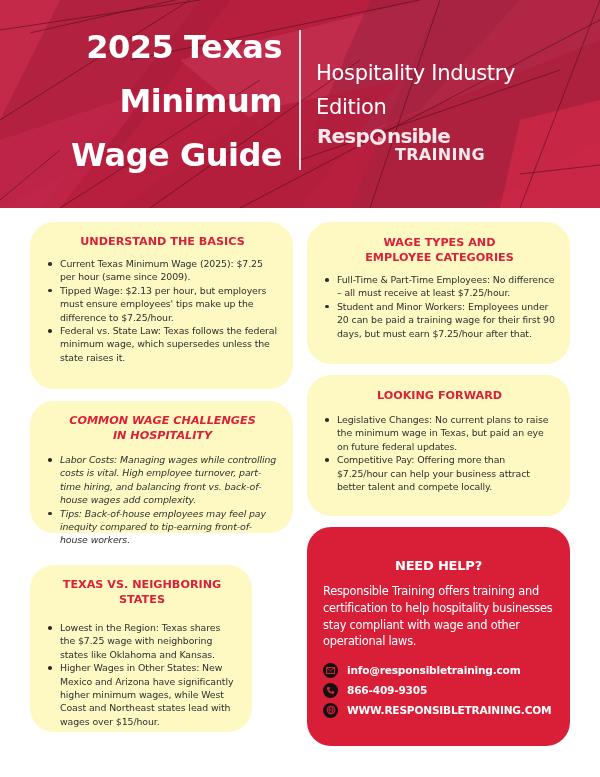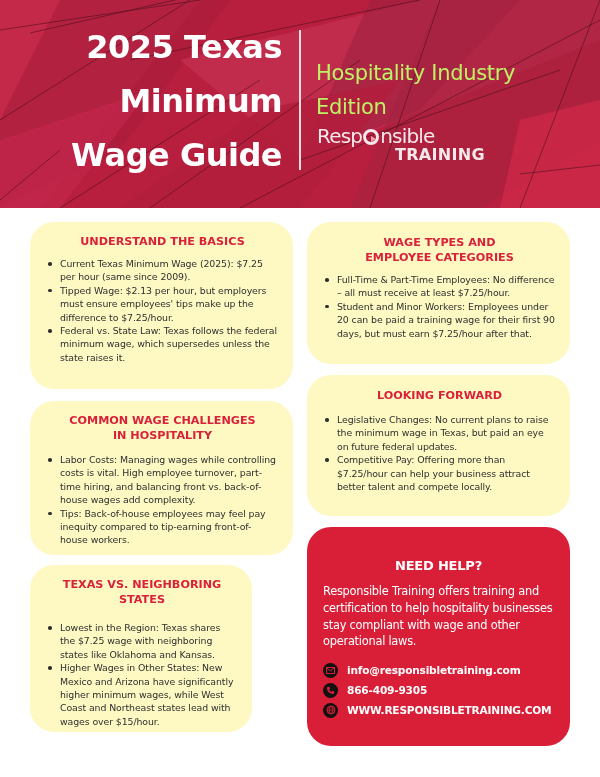--- a/index.html
+++ b/index.html
@@ -18,28 +18,28 @@
     font-family: "DejaVu Sans", sans-serif; font-weight: bold;
     font-size: 32px; line-height: 54px; letter-spacing: -0.5px;
   }
   .title div { white-space: nowrap; }
   .divider {
     position: absolute; left: 299px; top: 30px; width: 2px; height: 140px;
     background: #f3dde2;
   }
   .subtitle {
     position: absolute; left: 316px; top: 56px; width: 270px;
-    color: #bef264; font-family: "DejaVu Sans", sans-serif;
+    color: #ffffff; font-family: "DejaVu Sans", sans-serif;
     font-size: 21px; line-height: 34px; font-weight: normal; letter-spacing: -0.3px;
   }
   .logo {
     position: absolute; left: 317px; top: 124px; color: #ffffff;
   }
   .logo .word {
-    font-family: "DejaVu Sans", sans-serif; font-weight: normal; font-size: 20px;
+    font-family: "DejaVu Sans", sans-serif; font-weight: bold; font-size: 20px;
     letter-spacing: -0.8px; line-height: 24px; color: #f6e8eb;
   }
   .logo .o-ring {
     display: inline-block; width: 16px; height: 16px; border: 3px solid #f6e8eb;
     border-radius: 50%; vertical-align: -2px; margin: 0 1px; position: relative;
   }
   .logo .o-ring::after {
     content: ""; position: absolute; left: 5px; top: 4px; width: 0; height: 0;
     border-left: 5px solid #f6a0ae; border-top: 3px solid transparent; border-bottom: 3px solid transparent;
   }
@@ -63,21 +63,21 @@
     position: relative; padding-left: 14px;
     font-size: 9.4px; line-height: 13.4px; color: #2f2f2f; letter-spacing: -0.1px;
   }
   .card li::before {
     content: ""; position: absolute; left: 2px; top: 5px; width: 3.5px; height: 3.5px;
     background: #2f2f2f; border-radius: 50%;
   }
 
   #card-basics   { left: 30px;  top: 222px; width: 263px; height: 167px; }
   #card-wagetypes{ left: 307px; top: 222px; width: 263px; height: 142px; }
-  #card-challenges{ left: 30px; top: 401px; width: 263px; height: 154px; }
+  #card-challenges{ left: 30px; top: 401px; width: 263px; height: 132px; font-style: italic; }
   #card-forward  { left: 307px; top: 375px; width: 263px; height: 141px; padding-left: 16px; }
   #card-neighbors{ left: 30px;  top: 565px; width: 222px; height: 167px; padding-left: 16px; }
 
   #card-wagetypes h2 { margin-top: 1px; }
   #card-forward h2 { margin-top: 1px; margin-bottom: 10px; }
   #card-challenges h2 { margin-top: 0px; margin-bottom: 10px; }
   #card-neighbors h2 { margin-bottom: 14px; }
 
   
   .help {

